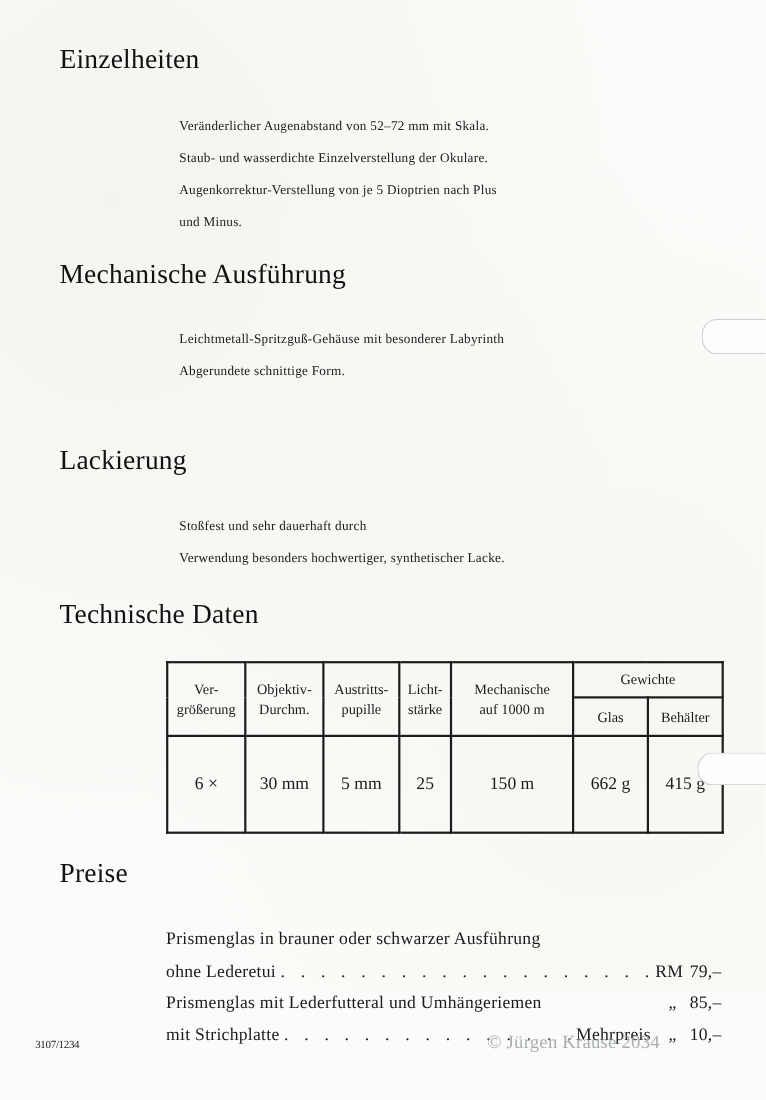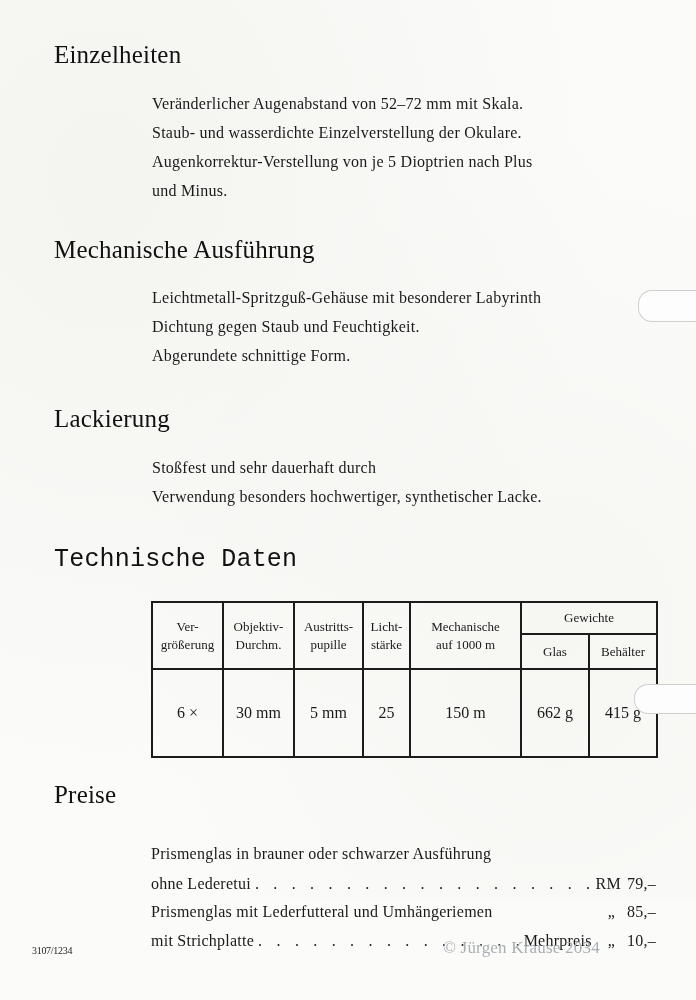--- a/index.html
+++ b/index.html
@@ -29,23 +29,23 @@
     left: 54px;
     font-size: 25px;
     font-weight: normal;
     margin: 0;
     letter-spacing: 0.2px;
     color: #111;
   }
   .body-lines {
     position: absolute;
     left: 151px;
-    font-size: 16px;
+    font-size: 12px;
     line-height: 29px;
-    margin: 1px;
+    margin: 12px;
     letter-spacing: 0.25px;
     color: #1a1a1a;
   }
   .body-lines div { white-space: nowrap; }
 
   
   .tech-table {
     position: absolute;
     left: 151px;
     top: 601px;
@@ -122,31 +122,30 @@
   <div class="body-lines" style="top:88px;">
     <div>Veränderlicher Augenabstand von 52–72 mm mit Skala.</div>
     <div>Staub- und wasserdichte Einzelverstellung der Okulare.</div>
     <div>Augenkorrektur-Verstellung von je 5 Dioptrien nach Plus</div>
     <div>und Minus.</div>
   </div>
 
   <h2 class="heading" style="top:236px;">Mechanische Ausführung</h2>
   <div class="body-lines" style="top:282px;">
     <div>Leichtmetall-Spritzguß-Gehäuse mit besonderer Labyrinth</div>
-    <div>Dichtung gegen Staub und Feuchtigkeit.</div>
     <div>Abgerundete schnittige Form.</div>
   </div>
 
   <h2 class="heading" style="top:405px;text-align:right;">Lackierung</h2>
   <div class="body-lines" style="top:452px;">
     <div>Stoßfest und sehr dauerhaft durch</div>
     <div>Verwendung besonders hochwertiger, synthetischer Lacke.</div>
   </div>
 
-  <h2 class="heading" style="top:545px;font-family:Liberation Mono, monospace;">Technische Daten</h2>
+  <h2 class="heading" style="top:545px;">Technische Daten</h2>
 
   <table class="tech-table">
     <colgroup>
       <col style="width:71px">
       <col style="width:71px">
       <col style="width:69px">
       <col style="width:47px">
       <col style="width:111px">
       <col style="width:68px">
       <col style="width:68px">

